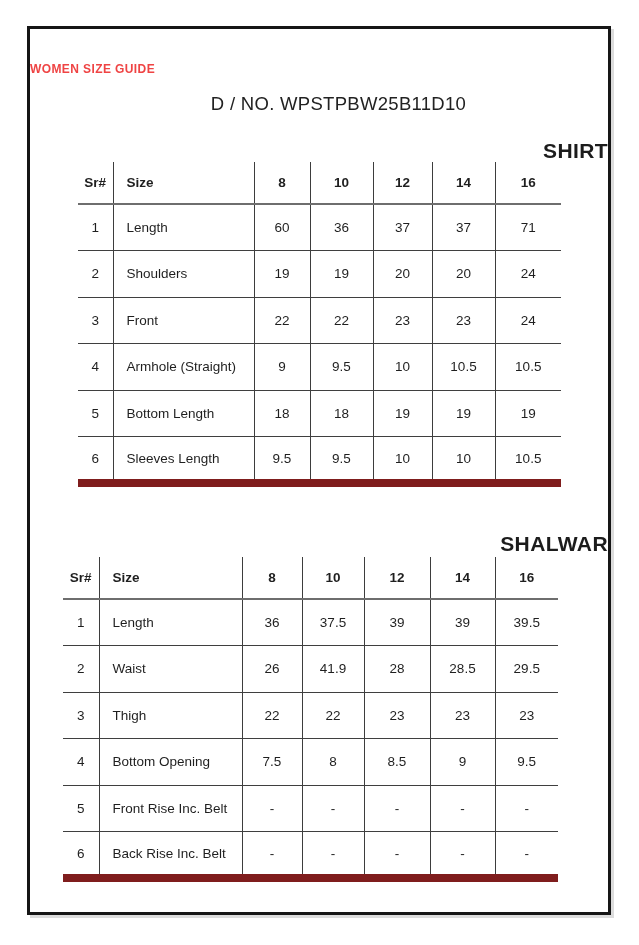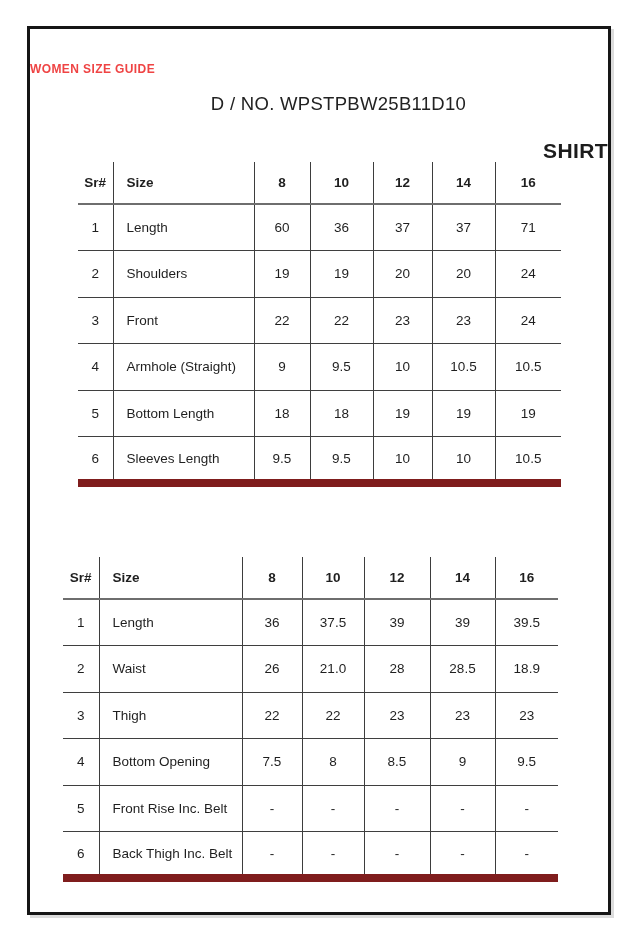--- a/index.html
+++ b/index.html
@@ -159,20 +159,21 @@
           <td class="col-label">Sleeves Length</td>
           <td class="col-num">9.5</td>
           <td class="col-num">9.5</td>
           <td class="col-num">10</td>
           <td class="col-num">10</td>
           <td class="col-num">10.5</td>
         </tr>
       </tbody>
     </table>
 
+  <div class="section-heading" id="shalwar-heading">SHALWAR</div>
 
   <table class="size-table" id="shalwar-table">
       <colgroup>
         <col style="width: 36px;">
         <col style="width: 143px;">
         <col style="width: 60px;">
         <col style="width: 62px;">
         <col style="width: 66px;">
         <col style="width: 65px;">
         <col style="width: 63px;">
@@ -195,24 +196,24 @@
           <td class="col-num">36</td>
           <td class="col-num">37.5</td>
           <td class="col-num">39</td>
           <td class="col-num">39</td>
           <td class="col-num">39.5</td>
         </tr>
         <tr>
           <td class="col-num">2</td>
           <td class="col-label">Waist</td>
           <td class="col-num">26</td>
-          <td class="col-num">21.0</td>
+          <td class="col-num">41.9</td>
           <td class="col-num">28</td>
           <td class="col-num">28.5</td>
-          <td class="col-num">18.9</td>
+          <td class="col-num">29.5</td>
         </tr>
         <tr>
           <td class="col-num">3</td>
           <td class="col-label">Thigh</td>
           <td class="col-num">22</td>
           <td class="col-num">22</td>
           <td class="col-num">23</td>
           <td class="col-num">23</td>
           <td class="col-num">23</td>
         </tr>
@@ -229,21 +230,21 @@
           <td class="col-num">5</td>
           <td class="col-label">Front Rise Inc. Belt</td>
           <td class="col-num">-</td>
           <td class="col-num">-</td>
           <td class="col-num">-</td>
           <td class="col-num">-</td>
           <td class="col-num">-</td>
         </tr>
         <tr>
           <td class="col-num">6</td>
-          <td class="col-label">Back Thigh Inc. Belt</td>
+          <td class="col-label">Back Rise Inc. Belt</td>
           <td class="col-num">-</td>
           <td class="col-num">-</td>
           <td class="col-num">-</td>
           <td class="col-num">-</td>
           <td class="col-num">-</td>
         </tr>
       </tbody>
     </table>
 
 </div>

